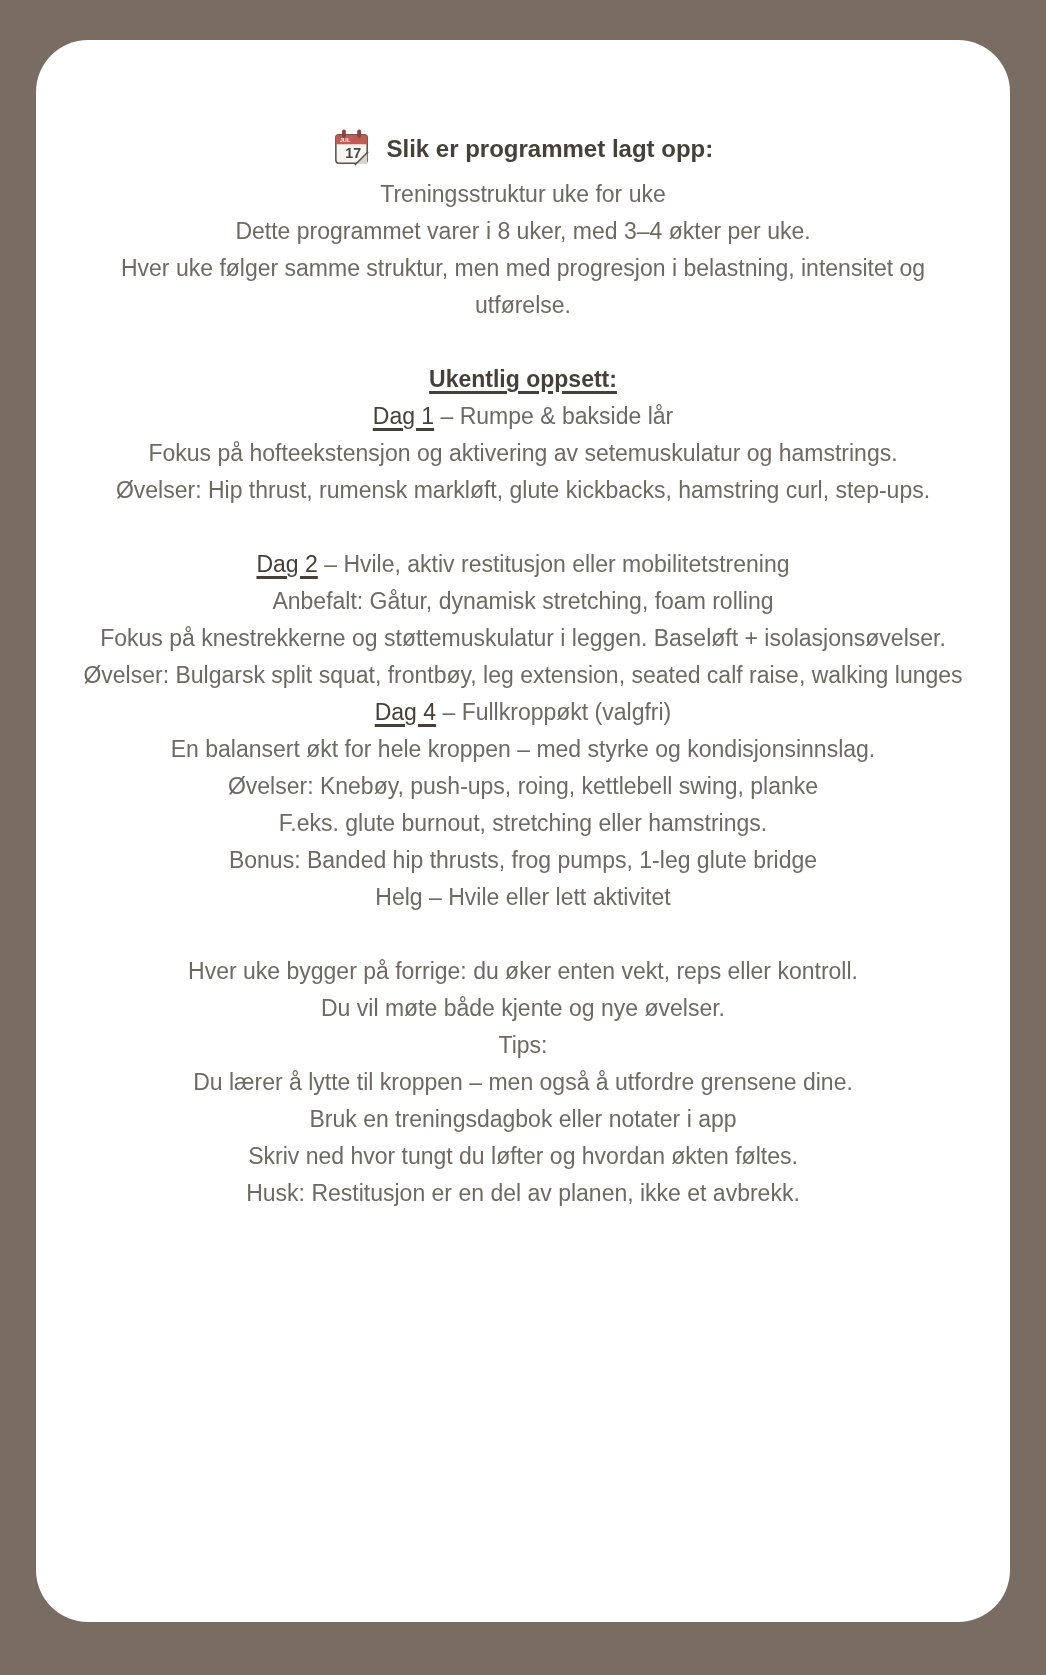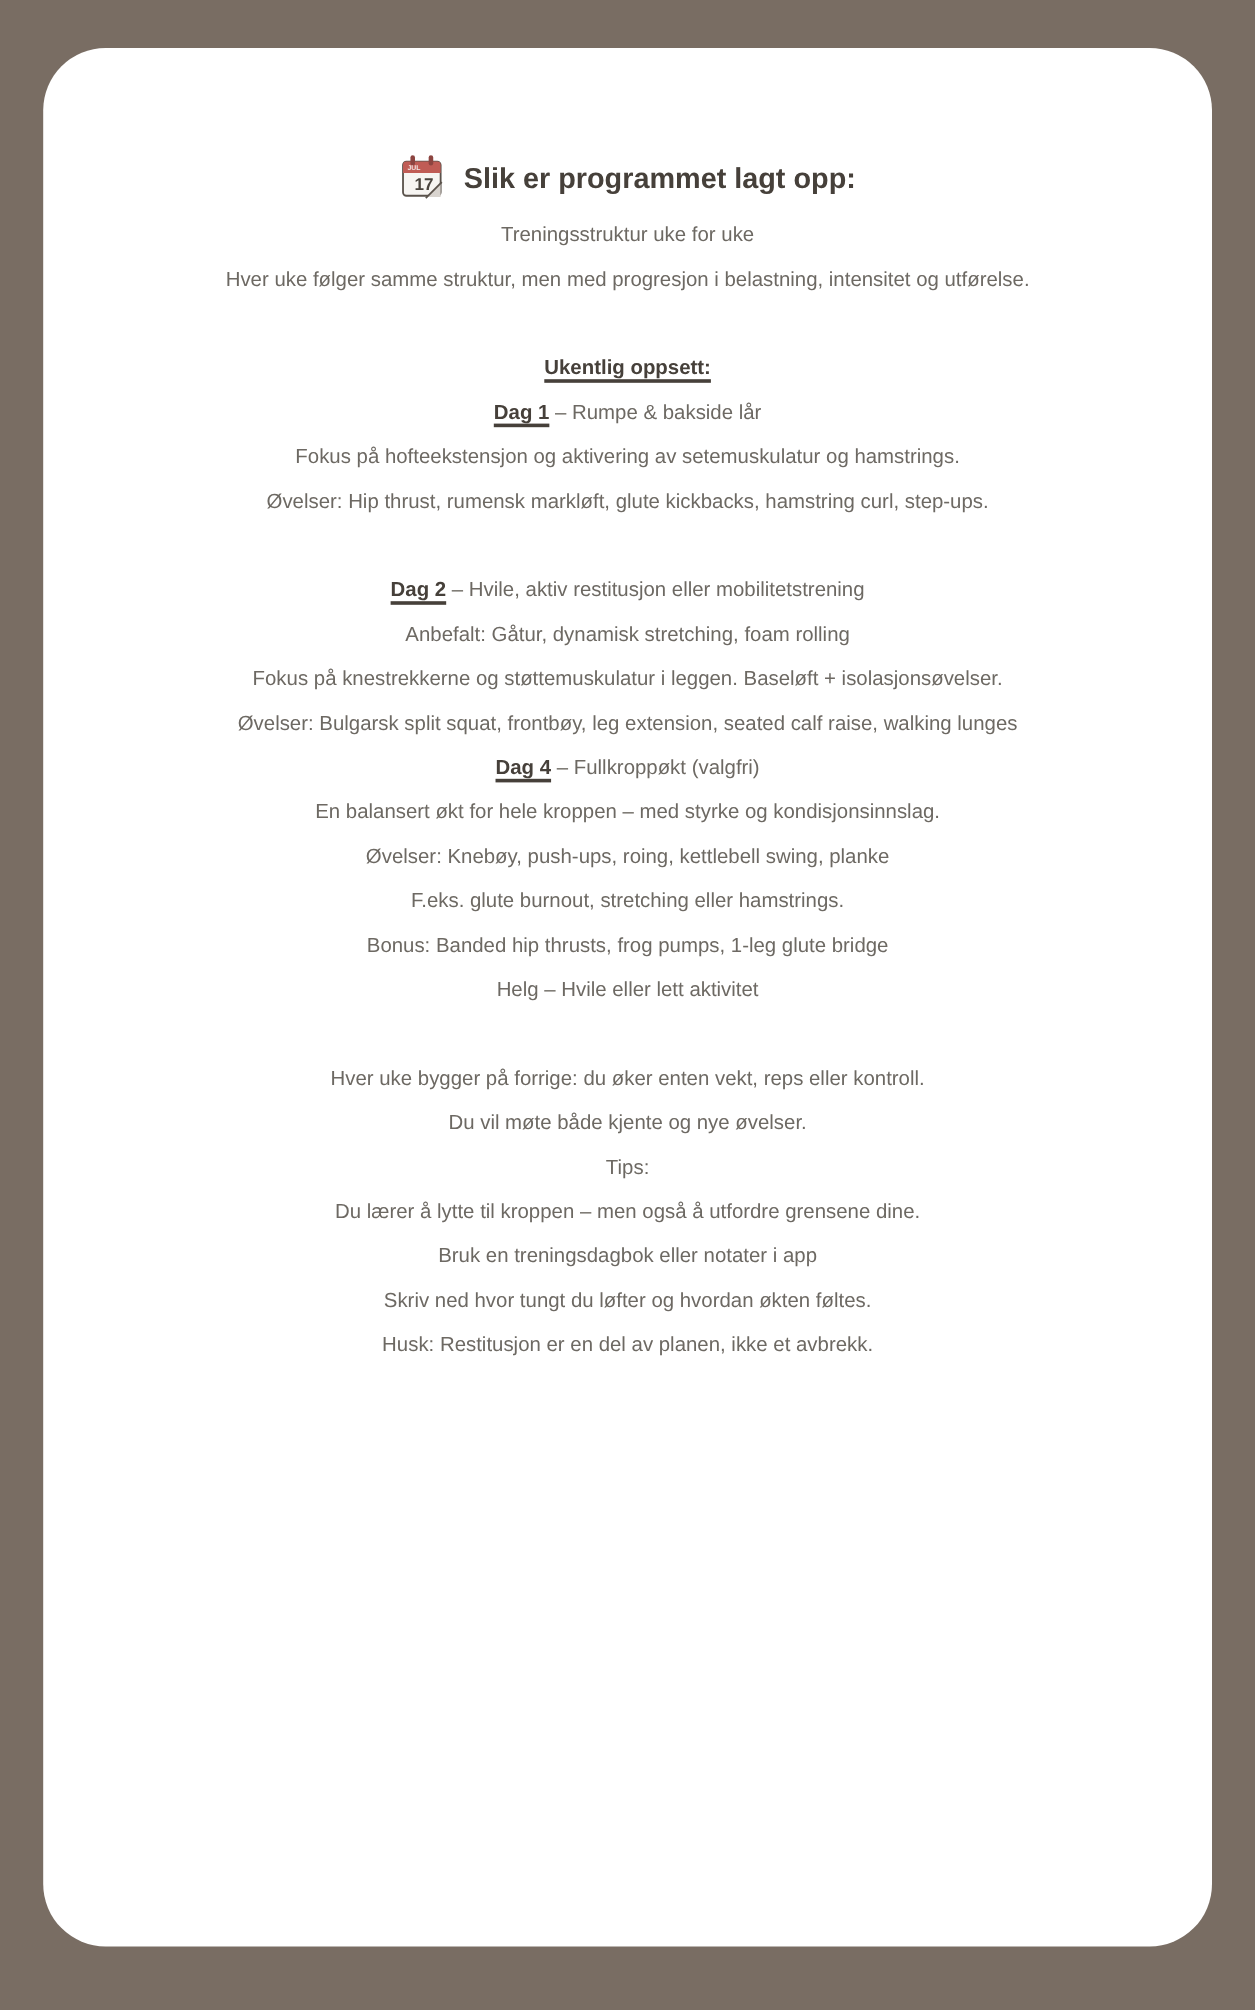--- a/index.html
+++ b/index.html
@@ -46,35 +46,35 @@
     color: var(--heading-text);
     white-space: nowrap;
   }
   .cal-icon {
     display: inline-block;
     vertical-align: -9px;
     margin-right: 9px;
   }
   .body-line {
     margin: 0;
-    font-size: 17px;
+    font-size: 23px;
     line-height: 37px;
     font-weight: 400;
     color: var(--body-text);
   }
   .section { margin-top: 37px; }
   .heading-text {
     font-weight: 700;
     color: var(--heading-text);
     text-decoration: underline;
     text-decoration-thickness: 2.5px;
     text-underline-offset: 4px;
   }
   .day-label {
-    font-weight: 700;
+    font-weight: 400;
     color: var(--heading-text);
     text-decoration: underline;
     text-decoration-thickness: 2.5px;
     text-underline-offset: 4px;
   }
 </style>
 </head>
 <body>
 
 <div class="page">
@@ -92,20 +92,21 @@
             <text x="13" y="32" font-size="15" font-weight="600" fill="#4a443e">17</text>
             <path d="M36 26 L24 38 L36 38 Z" fill="#d9d4cf"></path>
             <line x1="23" y1="39" x2="37" y2="25" stroke="#5a524b" stroke-width="1.6"></line>
           </svg>
         </span>
         <span class="title-text">Slik er programmet lagt opp:</span>
       </p>
 
       <div id="intro-lines">
           <p class="body-line">Treningsstruktur uke for uke</p>
+          <p class="body-line">Dette programmet varer i 8 uker, med 3–4 økter per uke.</p>
           <p class="body-line">Hver uke følger samme struktur, men med progresjon i belastning, intensitet og utførelse.</p>
         </div>
 
       <div id="sections-host">
           <div class="section">
             <p class="body-line"><span class="heading-text">Ukentlig oppsett:</span></p>
             <p class="body-line"><span class="day-label">Dag 1</span> – Rumpe &amp; bakside lår</p>
             <p class="body-line">Fokus på hofteekstensjon og aktivering av setemuskulatur og hamstrings.</p>
             <p class="body-line">Øvelser: Hip thrust, rumensk markløft, glute kickbacks, hamstring curl, step-ups.</p>
           </div>

